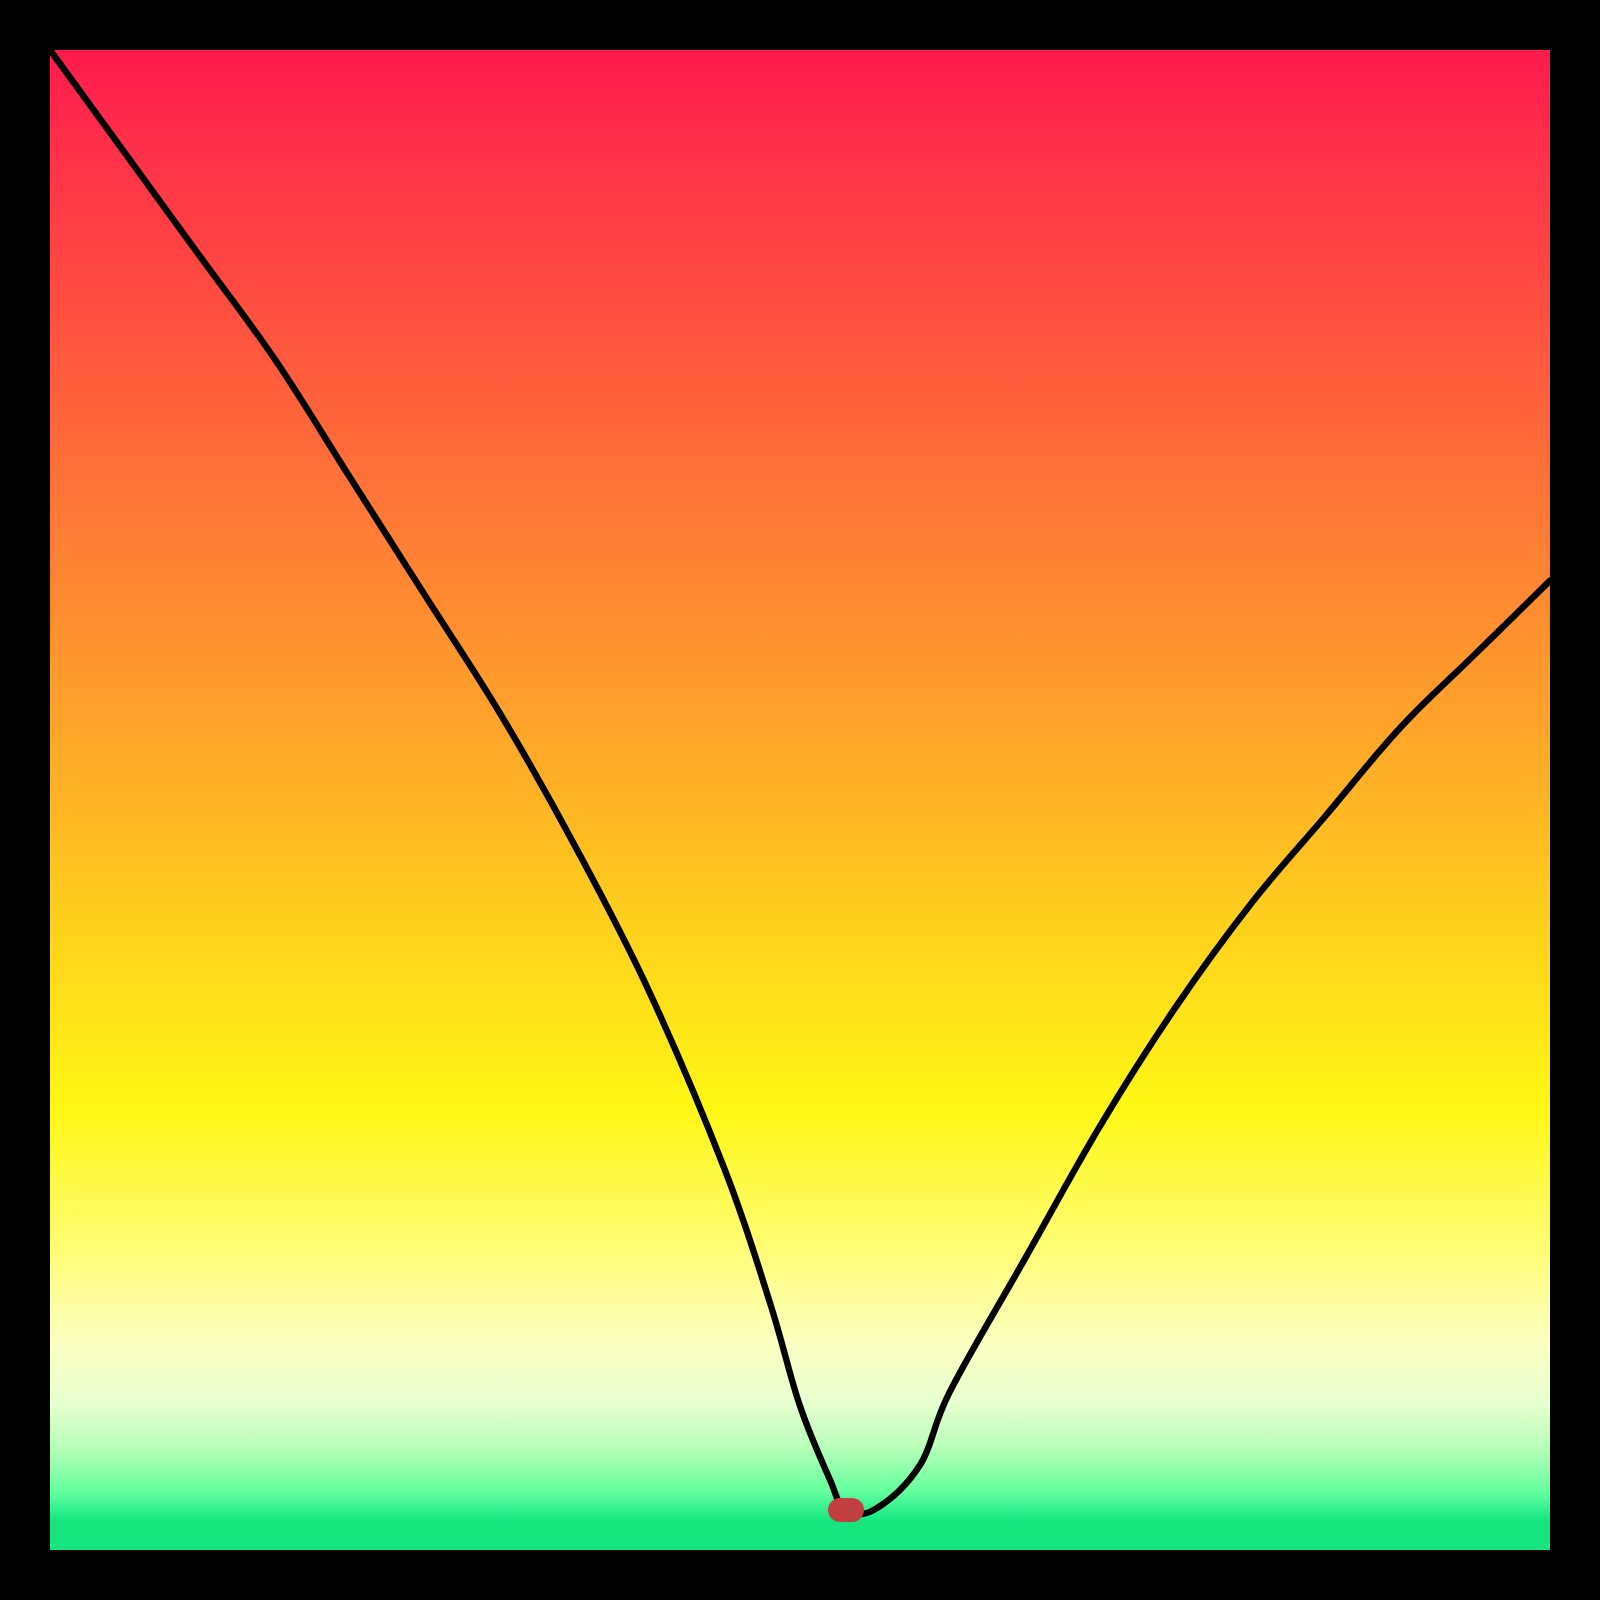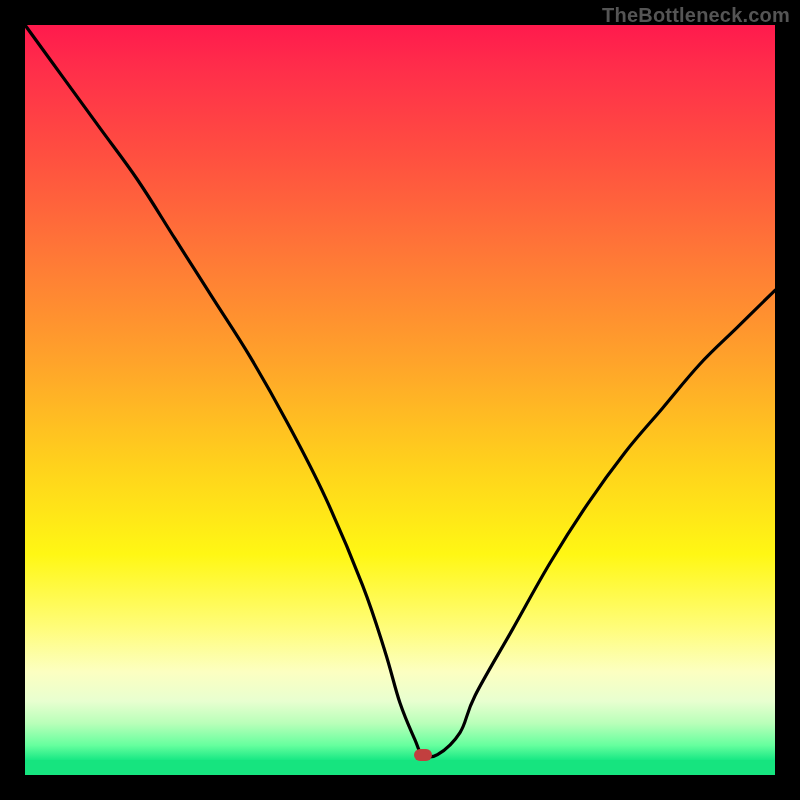--- a/index.html
+++ b/index.html
@@ -81,21 +81,20 @@
     border-radius: 6px;
     background: #c23f3f;
     transform: translate(-50%, -50%);
     z-index: 5;
   }
 </style>
 </head>
 <body>
 
 <div class="stage">
-  <div class="watermark">TheBottleneck.com</div>
 
   <div class="plot-box">
     <div class="gradient"></div>
     <div class="green-strip"></div>
 
     <svg class="curve" viewBox="0 0 750 750" preserveAspectRatio="none">
       <path fill="none" stroke-width="3.2" stroke-linejoin="round" stroke-linecap="round" d="M 0.00 0.00 C 6.75 9.29, 24.00 33.02, 37.50 51.59 C 51.00 70.16, 61.50 84.61, 75.00 103.18 C 88.50 121.75, 99.00 134.87, 112.50 154.77 C 126.00 174.67, 136.50 192.50, 150.00 213.73 C 163.50 234.96, 174.00 251.46, 187.50 272.69 C 201.00 293.92, 211.50 309.10, 225.00 331.65 C 238.50 354.20, 249.00 372.77, 262.50 397.98 C 276.00 423.19, 286.50 442.49, 300.00 471.68 C 313.50 500.87, 326.70 532.26, 337.50 560.12 C 348.30 587.98, 353.25 605.22, 360.00 626.45 C 366.75 647.68, 369.60 662.12, 375.00 678.04 C 380.40 693.96, 385.95 705.60, 390.00 714.89 C 394.05 724.18, 393.45 726.98, 397.50 729.63 C 401.55 732.28, 405.75 733.61, 412.50 729.63 C 419.25 725.65, 428.25 718.13, 435.00 707.52 C 441.75 696.91, 440.55 689.24, 450.00 670.67 C 459.45 652.10, 474.00 628.22, 487.50 604.34 C 501.00 580.46, 511.50 560.56, 525.00 538.01 C 538.50 515.46, 549.00 498.95, 562.50 479.05 C 576.00 459.15, 586.50 444.71, 600.00 427.46 C 613.50 410.21, 624.00 399.16, 637.50 383.24 C 651.00 367.32, 661.50 353.61, 675.00 339.02 C 688.50 324.43, 699.00 315.44, 712.50 302.17 C 726.00 288.90, 743.25 271.95, 750.00 265.32" stroke="#000000"></path>
     </svg>
 
     <div class="marker" style="left: 397.5px; top: 729.63px; background: rgb(194, 63, 63);"></div>

